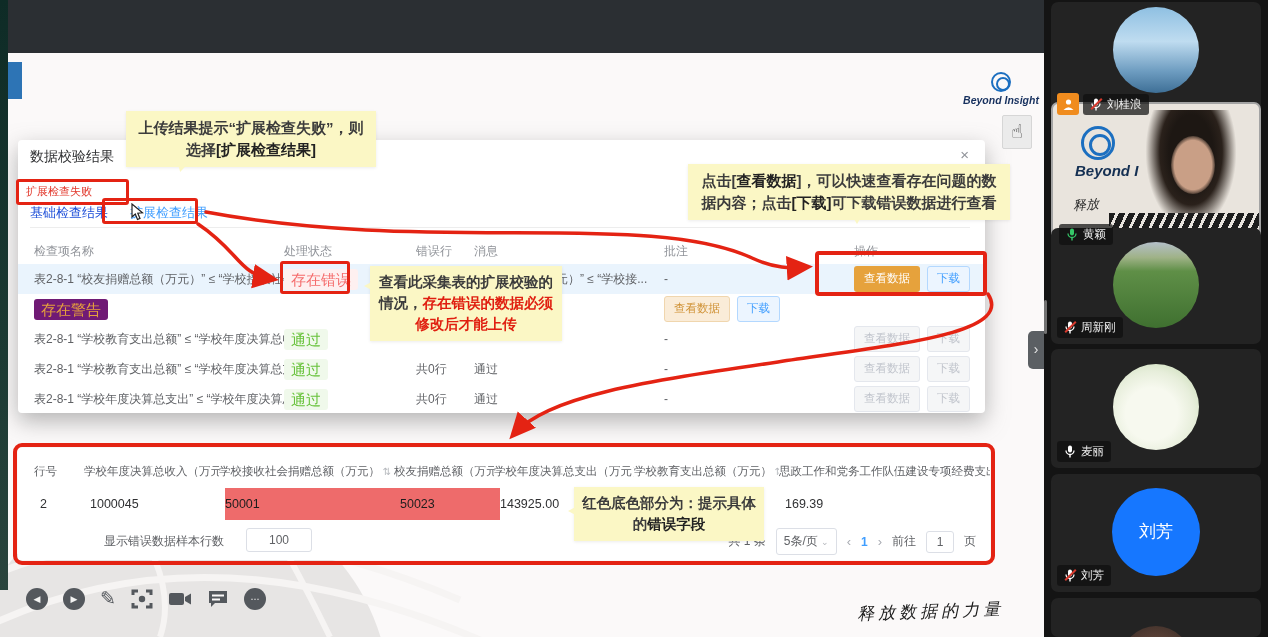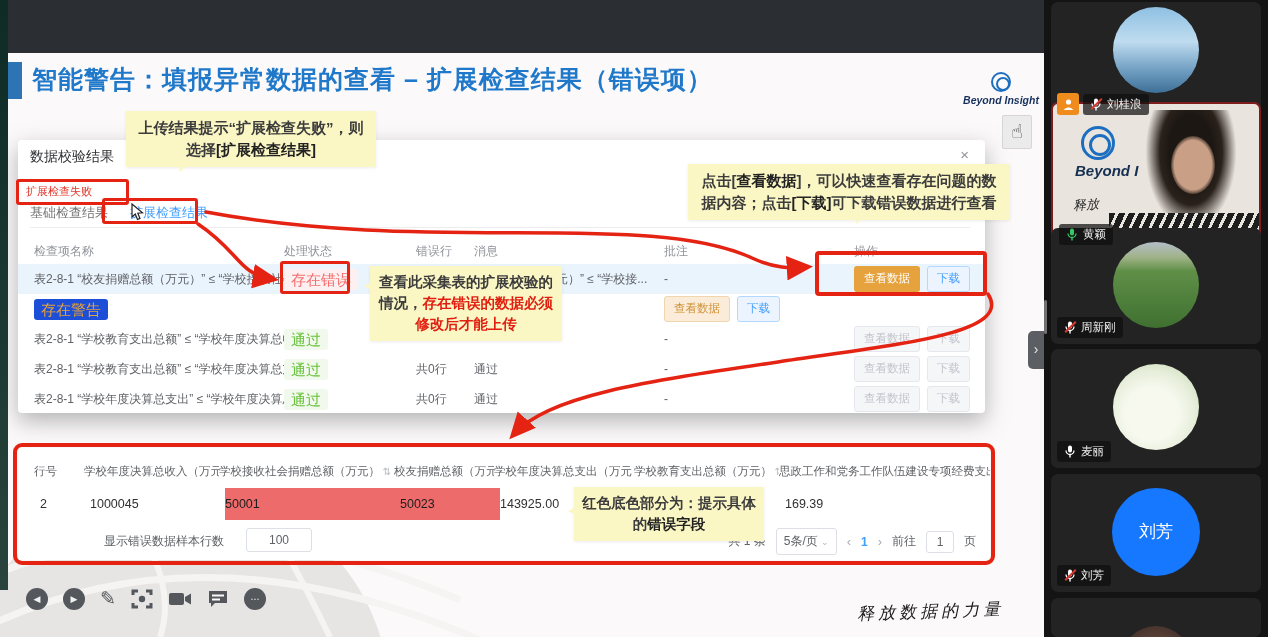--- a/index.html
+++ b/index.html
@@ -21,32 +21,32 @@
   
   .hand-tool{position:absolute;left:1002px;top:115px;width:30px;height:34px;background:#ebebeb;border:1px solid #d6d6d6;border-radius:2px;text-align:center;font-size:19px;color:#444;line-height:32px;z-index:8;}
   .expand-handle{position:absolute;left:1028px;top:331px;width:16px;height:38px;background:#5b5f63;border-radius:5px 0 0 5px;color:#e8e8e8;font-size:14px;text-align:center;line-height:36px;z-index:8;}
   
   .dialog{position:absolute;left:18px;top:140px;width:967px;height:273px;background:#fff;border-radius:4px;box-shadow:0 8px 22px rgba(110,110,110,.5);z-index:1;overflow:hidden;}
   .dlg-title{position:absolute;left:12px;top:8px;font-size:14px;color:#303133;text-align:right;}
   .dlg-close{position:absolute;right:16px;top:6px;font-size:15px;color:#909399;}
   .dlg-banner{position:absolute;left:8px;top:44px;font-size:11px;color:#e23a2e;}
   .dlg-tabs{position:absolute;left:12px;top:62px;width:940px;height:26px;border-bottom:1px solid #ededed;font-size:13px;}
   .tab{position:absolute;top:2px;}
-  .tab.basic{left:0;color:#737373;}
+  .tab.basic{left:0;color:#1d4ed8;}
   .tab.ext{left:100px;color:#409eff;}
   .dtable{position:absolute;left:0;top:98px;width:967px;}
   .drow{display:grid;grid-template-columns:250px 120px 70px 190px 190px 1fr;align-items:center;height:30px;padding-left:16px;font-size:12px;color:#606266;}
   .drow.hdr{height:26px;color:#909399;font-size:12px;}
   .drow.hl{background:#eaf4fd;}
   .dcell{white-space:nowrap;overflow:hidden;}
   .dcell.err-rows{padding-left:12px;}
   .dcell.msg.shifted{padding-left:70px;}
   .badge{display:inline-block;padding:3px 7px;border-radius:3px;font-size:15px;line-height:1;}
   .badge.err{background:#fef0f0;color:#f56c6c;}
-  .badge.warn{background:#1d4ed8;color:#e6a23c;}
+  .badge.warn{background:#701a75;color:#e6a23c;}
   .badge.pass{background:#f0f9eb;color:#67c23a;}
   .acts{display:flex;gap:7px;align-items:center;}
   .btn{display:inline-block;border-radius:3px;font-size:11.5px;line-height:1;padding:6px 9px;border:1px solid transparent;text-align:center;}
   .btn.view-solid{background:#e6a23c;color:#fff;}
   .btn.view-soft{background:#faecd8;color:#cf9236;border-color:#f0d6ae;}
   .btn.dl{background:#ecf5ff;color:#409eff;border-color:#b3d8ff;}
   .btn.dis{background:#f5f6f7;color:#c0c4cc;border-color:#e4e7ed;}
   
   .bottom-panel{position:absolute;left:18px;top:448px;width:972px;height:112px;background:#fff;z-index:2;}
   .brow{display:grid;grid-template-columns:50px 135px 175px 100px 140px 145px 1fr;align-items:center;padding-left:22px;}
@@ -86,21 +86,21 @@
   .overlay-svg{position:absolute;left:0;top:0;z-index:4;pointer-events:none;}
   .cursor-svg{position:absolute;left:131px;top:203px;z-index:7;}
   
   .toolbar{position:absolute;left:26px;top:588px;display:flex;gap:15px;align-items:center;z-index:3;}
   .tb-circle{width:22px;height:22px;border-radius:50%;background:#54585d;color:#f2f2f2;font-size:9px;text-align:center;line-height:22px;}
   .tb-glyph{color:#54585d;font-size:19px;line-height:22px;}
   
   .sidebar{position:absolute;left:1044px;top:0;width:224px;height:637px;background:#141414;}
   .tile{position:absolute;left:7px;width:210px;background:#232323;border-radius:7px;overflow:hidden;}
   .t1{top:2px;height:119px;}
-  .t2{top:102px;height:151px;border:2px solid #7f1d1d;background:#e9e4dd;}
+  .t2{top:102px;height:151px;border:2px solid #a3a3a3;background:#e9e4dd;}
   .t3{top:228px;height:116px;}
   .t4{top:349px;height:119px;}
   .t5{top:474px;height:118px;}
   .t6{top:598px;height:39px;}
   .avatar{position:absolute;left:50%;transform:translateX(-50%);border-radius:50%;}
   .av-sky{top:5px;width:86px;height:86px;background:linear-gradient(180deg,#8fc0e2 0%,#bfdcf0 40%,#6d9cc0 75%,#3e6f96 100%);}
   .av-grass{top:14px;width:86px;height:86px;background:linear-gradient(180deg,#b4bfc9 0%,#9fb287 18%,#5f8f47 34%,#3f7030 100%);}
   .av-rose{top:15px;width:86px;height:86px;background:radial-gradient(circle at 45% 58%,#f7f9ef 0 38%,#e7eedb 62%,#bcd4a6 100%);}
   .av-blue{top:14px;width:88px;height:88px;background:#1677ff;color:#fff;font-size:17px;text-align:center;line-height:88px;}
   .av-dim{top:28px;width:70px;height:70px;background:radial-gradient(circle,#6d4a3c 0 50%,#3a2c26 100%);opacity:.7;}
@@ -130,21 +130,20 @@
       <path d="M-40 590 Q 180 480 460 600" stroke="#f6f4f3" stroke-width="7" fill="none"></path>
       <path d="M-20 630 Q 200 520 480 640" stroke="#f6f4f3" stroke-width="7" fill="none"></path>
       <path d="M120 500 Q 180 580 160 637" stroke="#f6f4f3" stroke-width="6" fill="none"></path>
       <path d="M260 505 Q 300 575 330 637" stroke="#f6f4f3" stroke-width="6" fill="none"></path>
     </svg>
 
     <div class="topbar"></div>
     <div class="left-strip"></div>
 
     <div class="title-accent"></div>
-    <div class="page-title">智能警告：填报异常数据的查看 – 扩展检查结果（错误项）</div>
 
     <div class="brand">
       <span class="swirl"></span>
       <div class="btxt">Beyond Insight</div>
     </div>
 
     <div class="hand-tool">☝</div>
     <div class="expand-handle">›</div>
     <div class="slogan">释放数据的力量</div>
 

